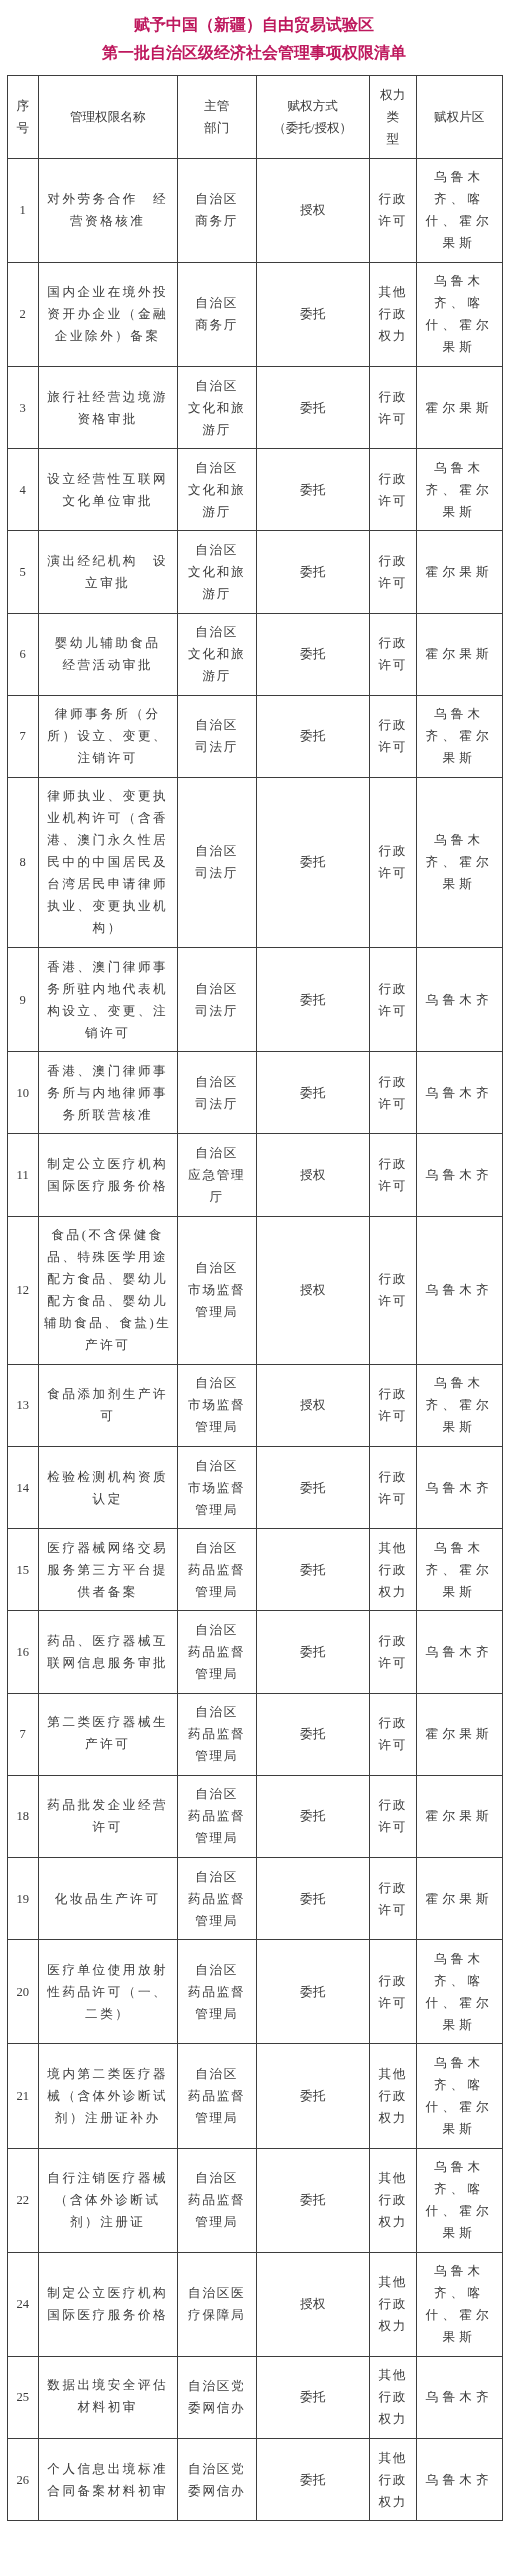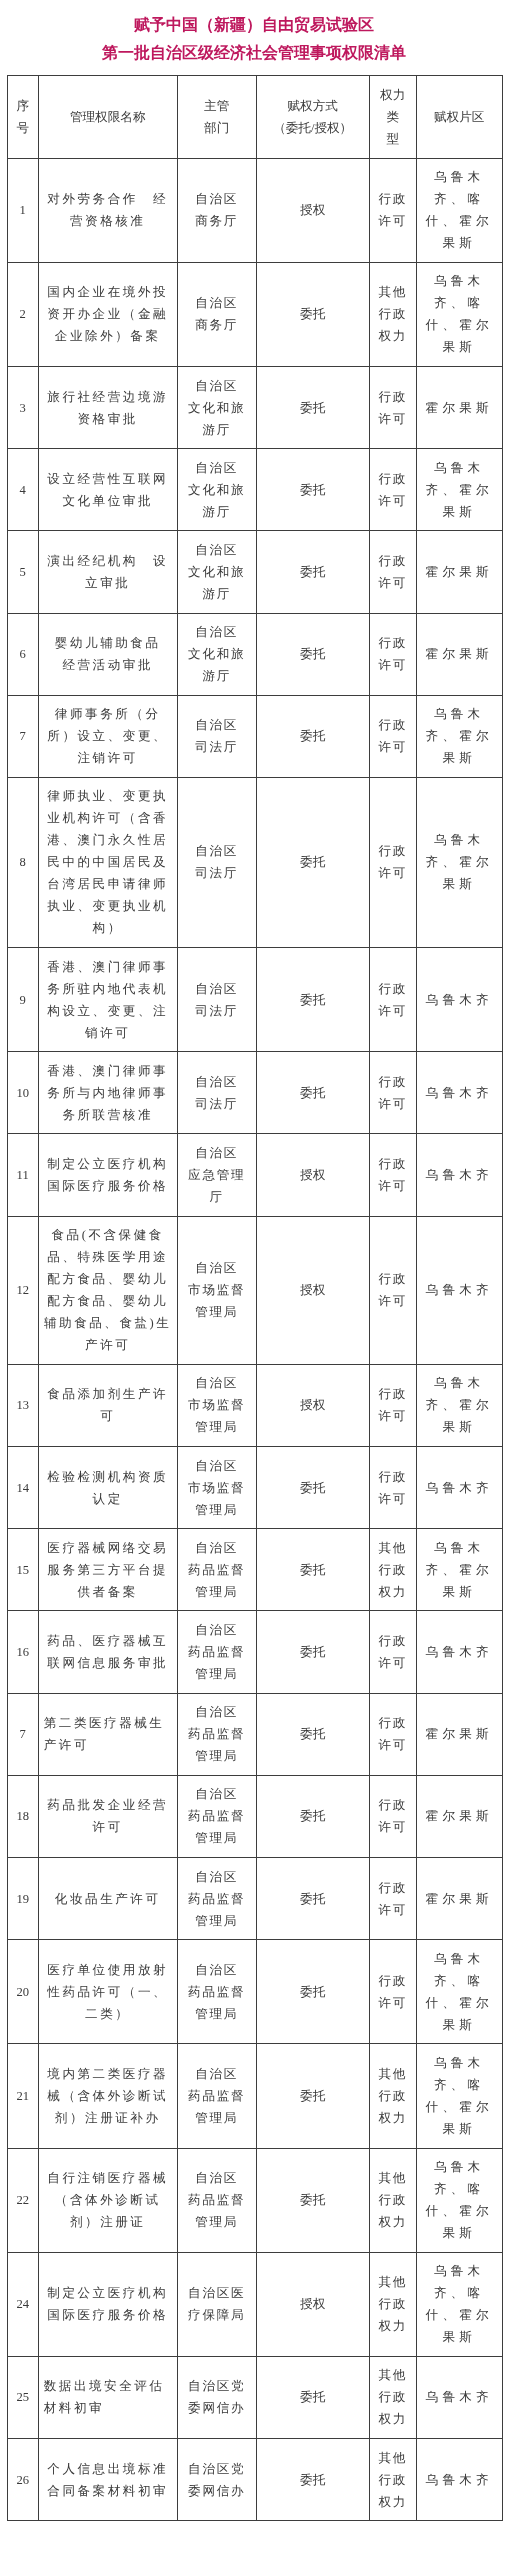--- a/index.html
+++ b/index.html
@@ -47,21 +47,21 @@
   }
   table.main th{white-space:pre-line;}
   th.h-method{text-align:left; padding-left:8.4px;}
   td.cell-name{
     text-align:left;
     padding-left:7.6px;
     padding-right:7.6px;
     letter-spacing:2.5px;
     text-align:justify;
   }
-  td.cell-name.center{text-align:left;}
+  td.cell-name.center{text-align:center;font-family:Liberation Mono, monospace;}
   td.cell-dept{white-space:pre-line; letter-spacing:1.7px;}
   td.cell-type{letter-spacing:1.7px; padding-left:4.2px; padding-right:4.2px;}
   td.cell-zone{letter-spacing:4.2px; padding-left:3.4px; padding-right:3.4px; line-break:strict;}
   td.cell-no{letter-spacing:0;}
 </style>
 </head>
 <body>
 
 <div class="page">
 

